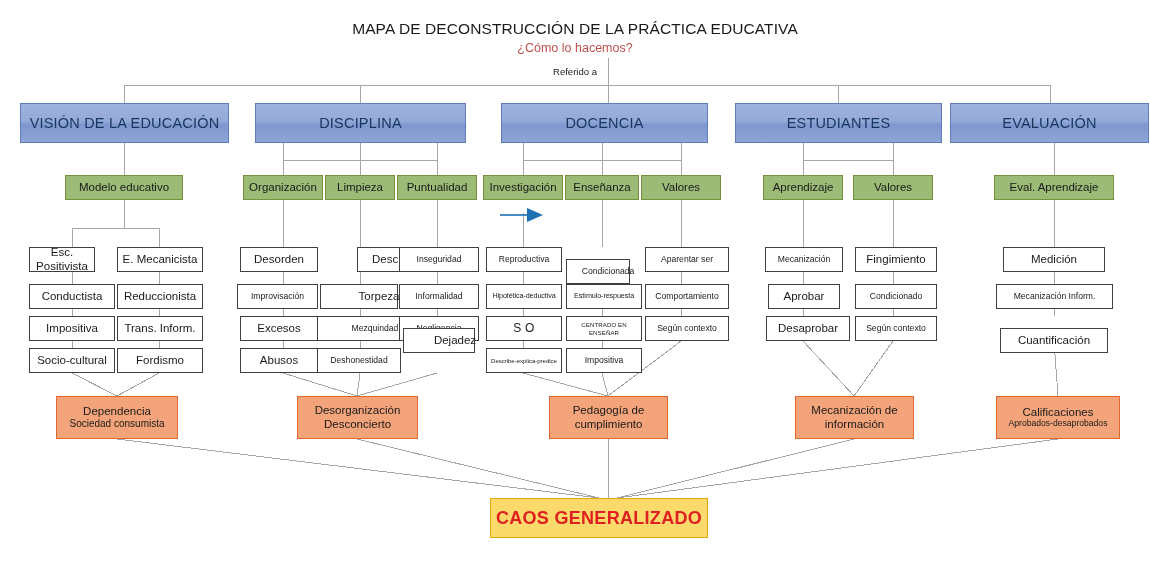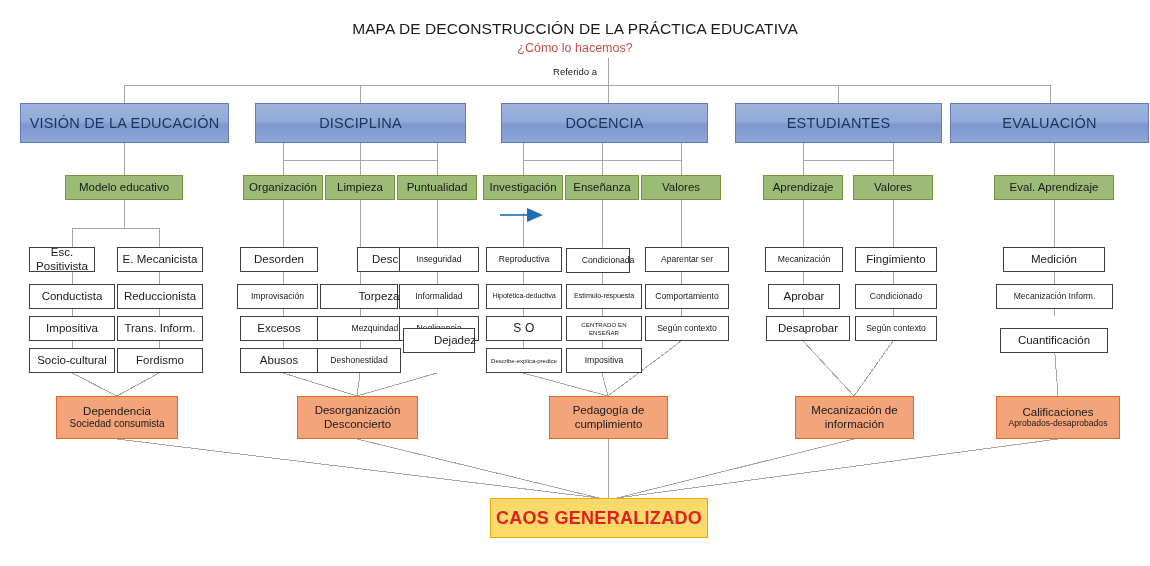--- a/index.html
+++ b/index.html
@@ -273,21 +273,21 @@
   <div class="box white sm" style="left:399px;top:247px;width:80px;">Inseguridad</div>
   <div class="box white sm" style="left:399px;top:284px;width:80px;">Informalidad</div>
   <div class="box white sm" style="left:399px;top:316px;width:80px;">Negligencia</div>
   <div class="box white" style="left:403px;top:328px;width:72px;padding-left:32px;">Dejadez</div>
 
   <div class="box white sm" style="left:486px;top:247px;width:76px;">Reproductiva</div>
   <div class="box white tiny" style="left:486px;top:284px;width:76px;">Hipotética-deductiva</div>
   <div class="box white so" style="left:486px;top:316px;width:76px;">S        O</div>
   <div class="box white tiny2" style="left:486px;top:348px;width:76px;">Describe-explica-predice</div>
 
-  <div class="box white sm" style="left:566px;top:248px;width:64px;padding-left:20px;">Condicionada</div>
+  <div class="box white sm" style="left:566px;top:259px;width:64px;padding-left:20px;">Condicionada</div>
   <div class="box white tiny" style="left:566px;top:284px;width:76px;">Estímulo-respuesta</div>
   <div class="box white caps" style="left:566px;top:316px;width:76px;">CENTRADO EN ENSEÑAR</div>
   <div class="box white sm" style="left:566px;top:348px;width:76px;">Impositiva</div>
 
   <div class="box white sm" style="left:645px;top:247px;width:84px;">Aparentar ser</div>
   <div class="box white sm" style="left:645px;top:284px;width:84px;">Comportamiento</div>
   <div class="box white sm" style="left:645px;top:316px;width:84px;">Según contexto</div>
 
   <div class="box white sm" style="left:765px;top:247px;width:78px;">Mecanización</div>
   <div class="box white" style="left:768px;top:284px;width:72px;">Aprobar</div>

